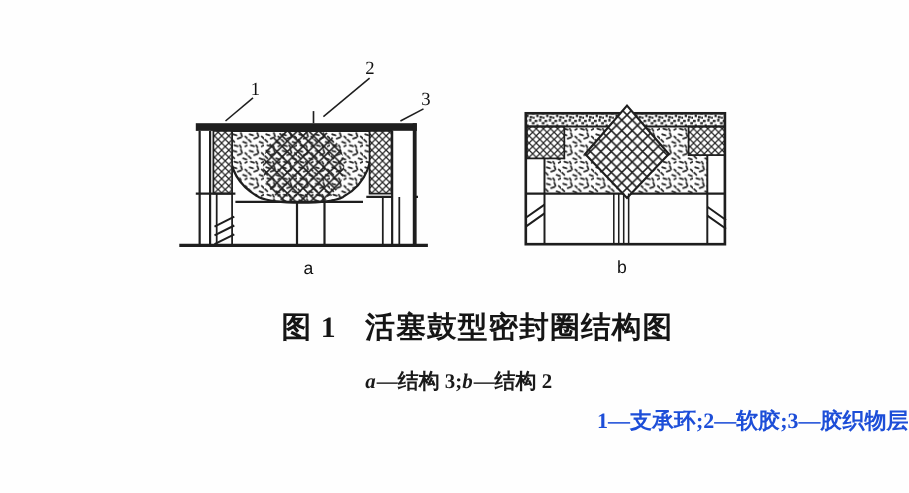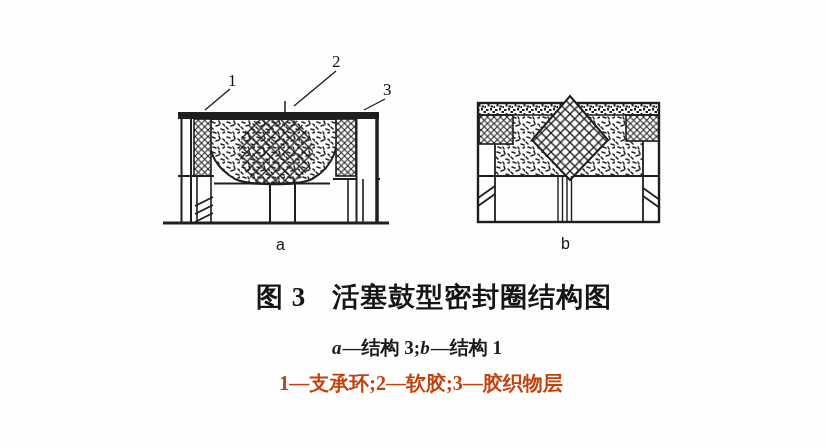--- a/index.html
+++ b/index.html
@@ -38,24 +38,24 @@
     position:absolute;left:8px;right:0;top:337px;
     text-align:center;
     font-size:19px;line-height:1.2;
     font-weight:700;
     color:#1a1a1a;
     white-space:nowrap;
   }
   .legend-structures .key{font-style:italic;font-weight:700;margin-right:1px;}
   .legend-parts{
     position:absolute;left:16px;right:0;top:371px;
-    text-align:center;
+    text-align:right;
     font-size:20px;line-height:1.2;
     font-weight:700;
-    color:#c2410c;
+    color:#1d4ed8;
     white-space:nowrap;
   }
 </style>
 </head>
 <body>
 
 <div class="page">
 
   <div class="figure-canvas">
     <svg width="826" height="265" viewBox="0 0 826 265">
@@ -172,22 +172,22 @@
     </svg>
 
     <span class="callout" style="left:228px;top:72px">1</span>
     <span class="callout" style="left:332px;top:53px">2</span>
     <span class="callout" style="left:383px;top:81px">3</span>
     <span class="panel-label" style="left:276px;top:237px">a</span>
     <span class="panel-label" style="left:561px;top:236px">b</span>
   </div>
 
   <div class="caption">
-    <span class="fig-number">图 3</span><span>活塞鼓型密封圈结构图</span>
+    <span class="fig-number">图 1</span><span>活塞鼓型密封圈结构图</span>
   </div>
 
   <div class="legend-structures">
-    <span class="key">a</span><span>—结构 3;</span><span class="key">b</span><span>—结构 1</span>
+    <span class="key">a</span><span>—结构 3;</span><span class="key">b</span><span>—结构 2</span>
   </div>
 
   <div class="legend-parts">1—支承环;2—软胶;3—胶织物层</div>
 
 </div>
 
 </body></html>

